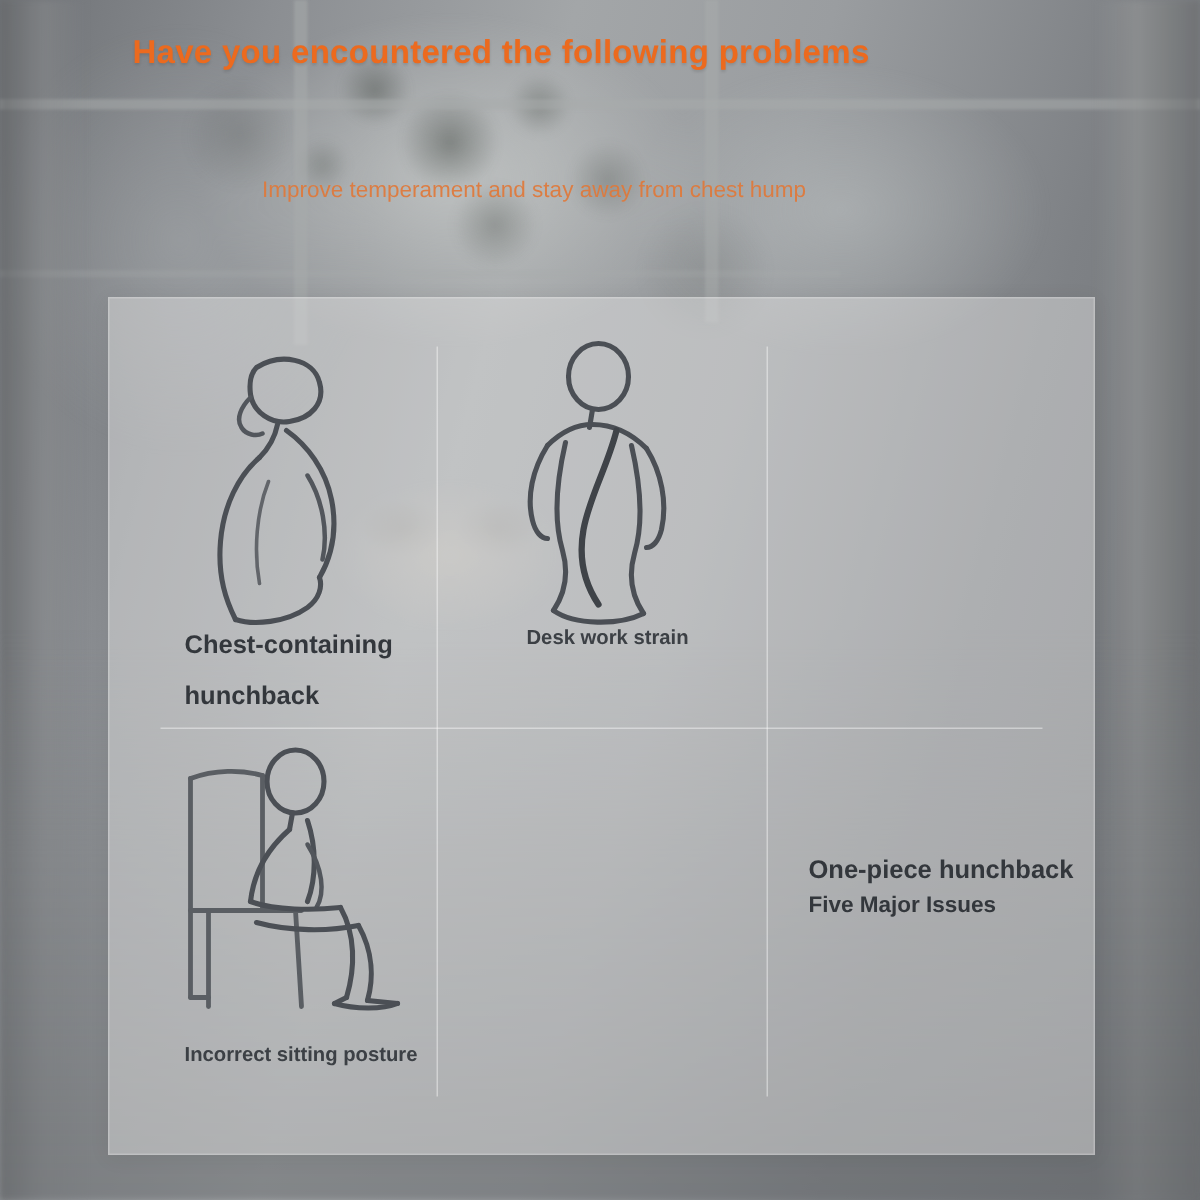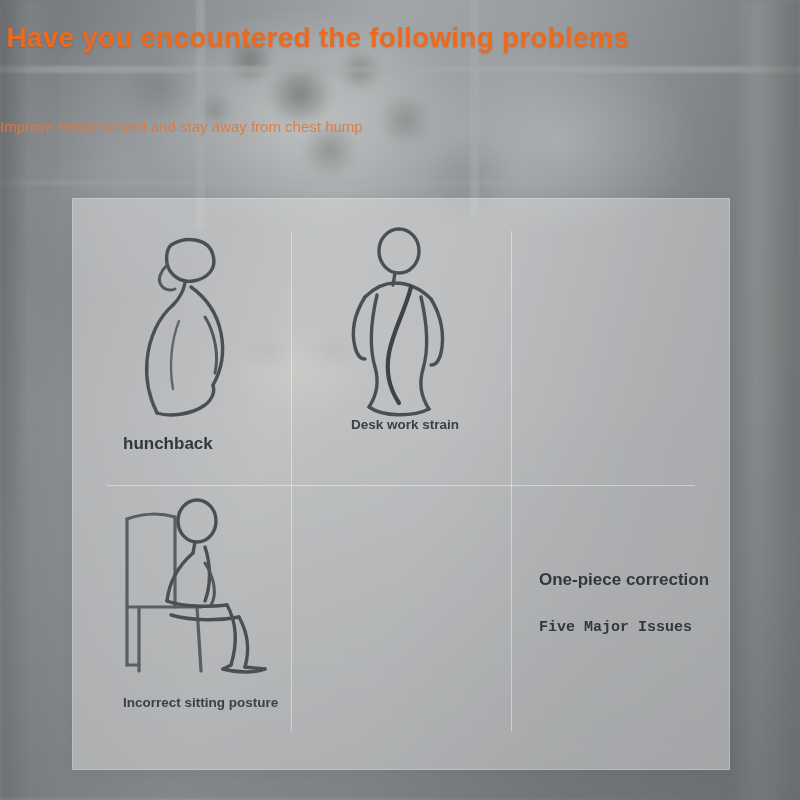--- a/index.html
+++ b/index.html
@@ -87,34 +87,34 @@
     background:
       radial-gradient(ellipse 110px 70px at 120px 80px, rgba(205,198,186,0.40), rgba(205,198,186,0) 72%),
       radial-gradient(ellipse 40px 28px at 88px 62px, rgba(90,88,84,0.22), rgba(90,88,84,0) 70%),
       radial-gradient(ellipse 40px 28px at 152px 62px, rgba(90,88,84,0.22), rgba(90,88,84,0) 70%);
     filter: blur(2.5px);
   }
 
   
   .headline {
     position: absolute;
-    left: 0; top: 22px;
+    left: 16px; top: 22px;
     width: 636px;
     text-align: center;
     color: #ec6a1e;
-    font-size: 28px;
+    font-size: 22px;
     font-weight: bold;
     letter-spacing: .2px;
     text-shadow: 0 1px 2px rgba(0,0,0,0.12);
   }
   .subhead {
     position: absolute;
     left: 0; top: 118px;
     width: 712px;
-    text-align: left;
+    text-align: center;
     color: #e0793a;
     font-size: 15px;
     opacity: .92;
   }
 
   
   .panel {
     position: absolute;
     left: 72px; top: 198px;
     width: 656px; height: 570px;
@@ -233,21 +233,22 @@
         <path class="stroke" d="M64 84 C50 96 40 116 38 140 C36 164 42 180 48 192"></path>
 
         <path class="stroke" d="M82 66 C96 76 108 92 112 112 C116 132 112 150 104 164"></path>
 
         <path class="stroke" d="M48 192 C60 196 82 194 96 184 C104 178 106 170 104 164"></path>
 
         <path class="stroke-thin" d="M96 96 C106 112 110 134 106 152"></path>
 
         <path class="stroke-thin" d="M70 100 C62 120 60 146 64 168" style="stroke-width:2.4; opacity:.85"></path>
       </svg>
-      <div class="cell-label lbl-big" style="left:14px; top:212px;">hunchback</div>
+      <div class="cell-label lbl-big" style="left:14px; top:198px;">Chest-containing</div>
+      <div class="cell-label lbl-big" style="left:14px; top:232px;">hunchback</div>
     </div>
 
     <div class="cell" style="left:248px; top:22px; width:180px; height:255px;">
       <svg class="figure-svg" width="180" height="200" viewBox="0 0 180 200">
 
         <ellipse class="stroke" cx="78" cy="30" rx="20" ry="22"></ellipse>
 
         <path class="stroke" d="M74 52 L72 64"></path>
 
         <path class="stroke" d="M44 76 C54 66 64 62 74 62 C88 62 100 68 110 78"></path>
@@ -296,20 +297,20 @@
 
         <path class="stroke" d="M114 182 C128 186 146 186 156 182"></path>
         <path class="stroke" d="M122 178 L114 182"></path>
         <path class="stroke" d="M136 180 L156 182"></path>
       </svg>
       <div class="cell-label lbl-small" style="left:14px; top:208px;">Incorrect sitting posture</div>
     </div>
 
 
     <div class="right-text" style="left:466px; top:370px;">
-      <div class="cell-label lbl-big" style="position:static;">One-piece correction</div>
-    </div>
-    <div class="right-text" style="left:466px; top:420px;font-family:Liberation Mono, monospace;">
+      <div class="cell-label lbl-big" style="position:static;">One-piece hunchback</div>
+    </div>
+    <div class="right-text" style="left:466px; top:396px;">
       <div class="cell-label lbl-mid" style="position:static;">Five Major Issues</div>
     </div>
 
   </div>
 </div>
 
 </body></html>

